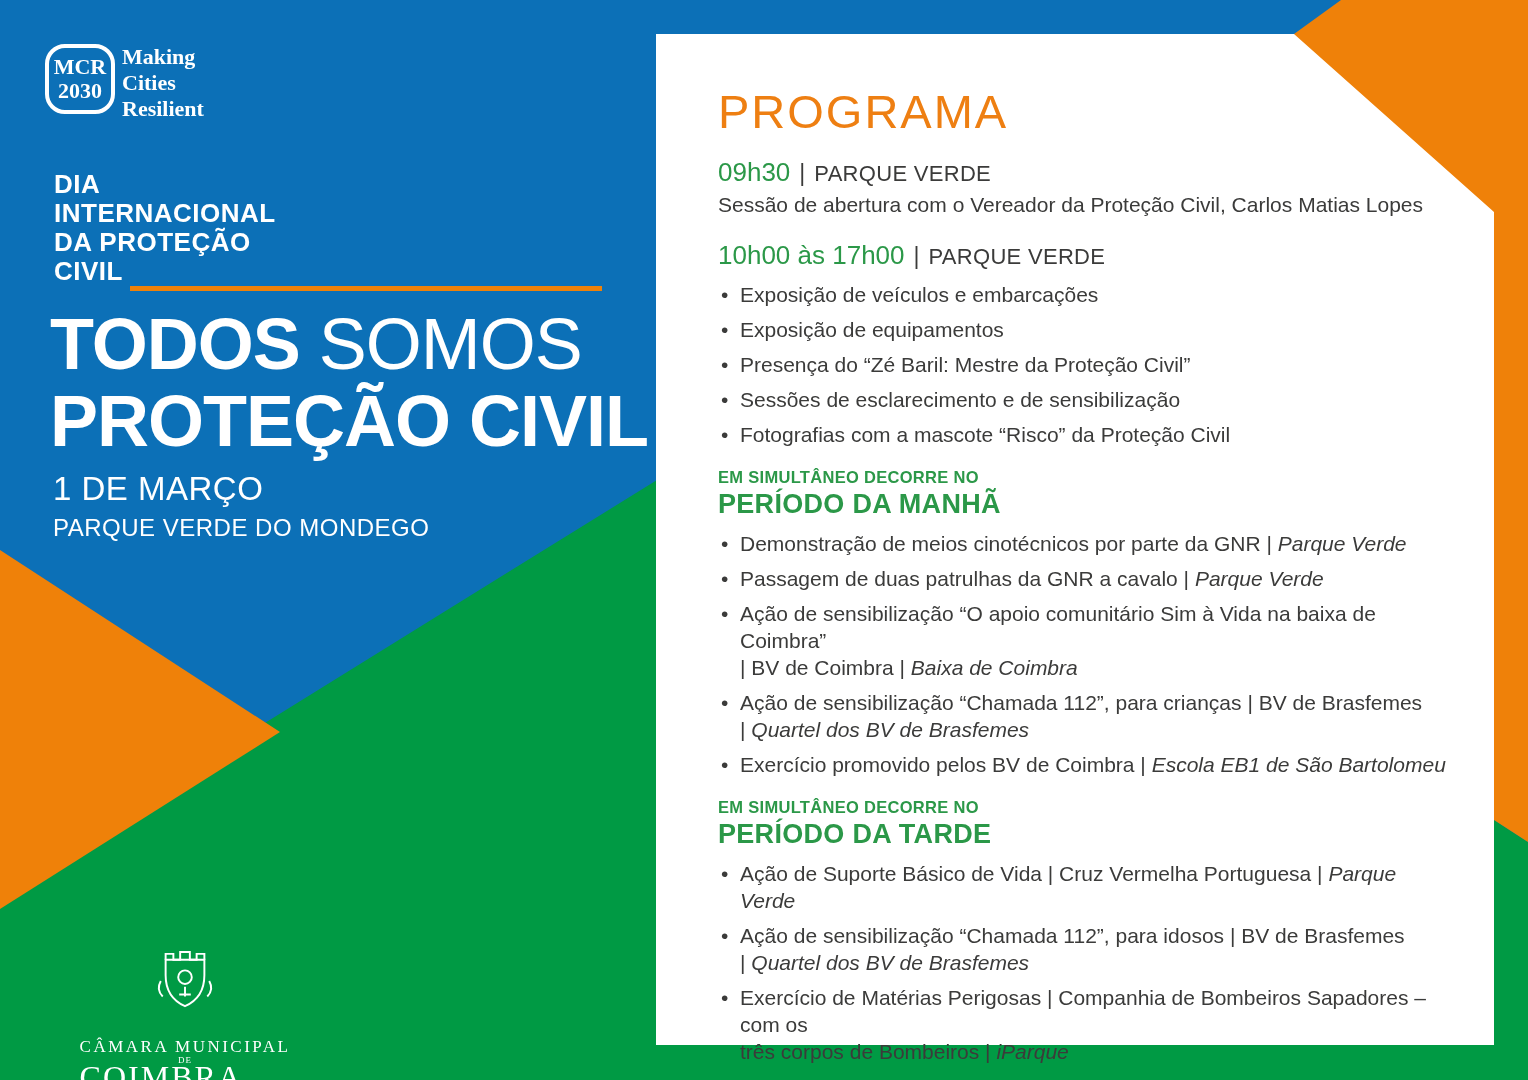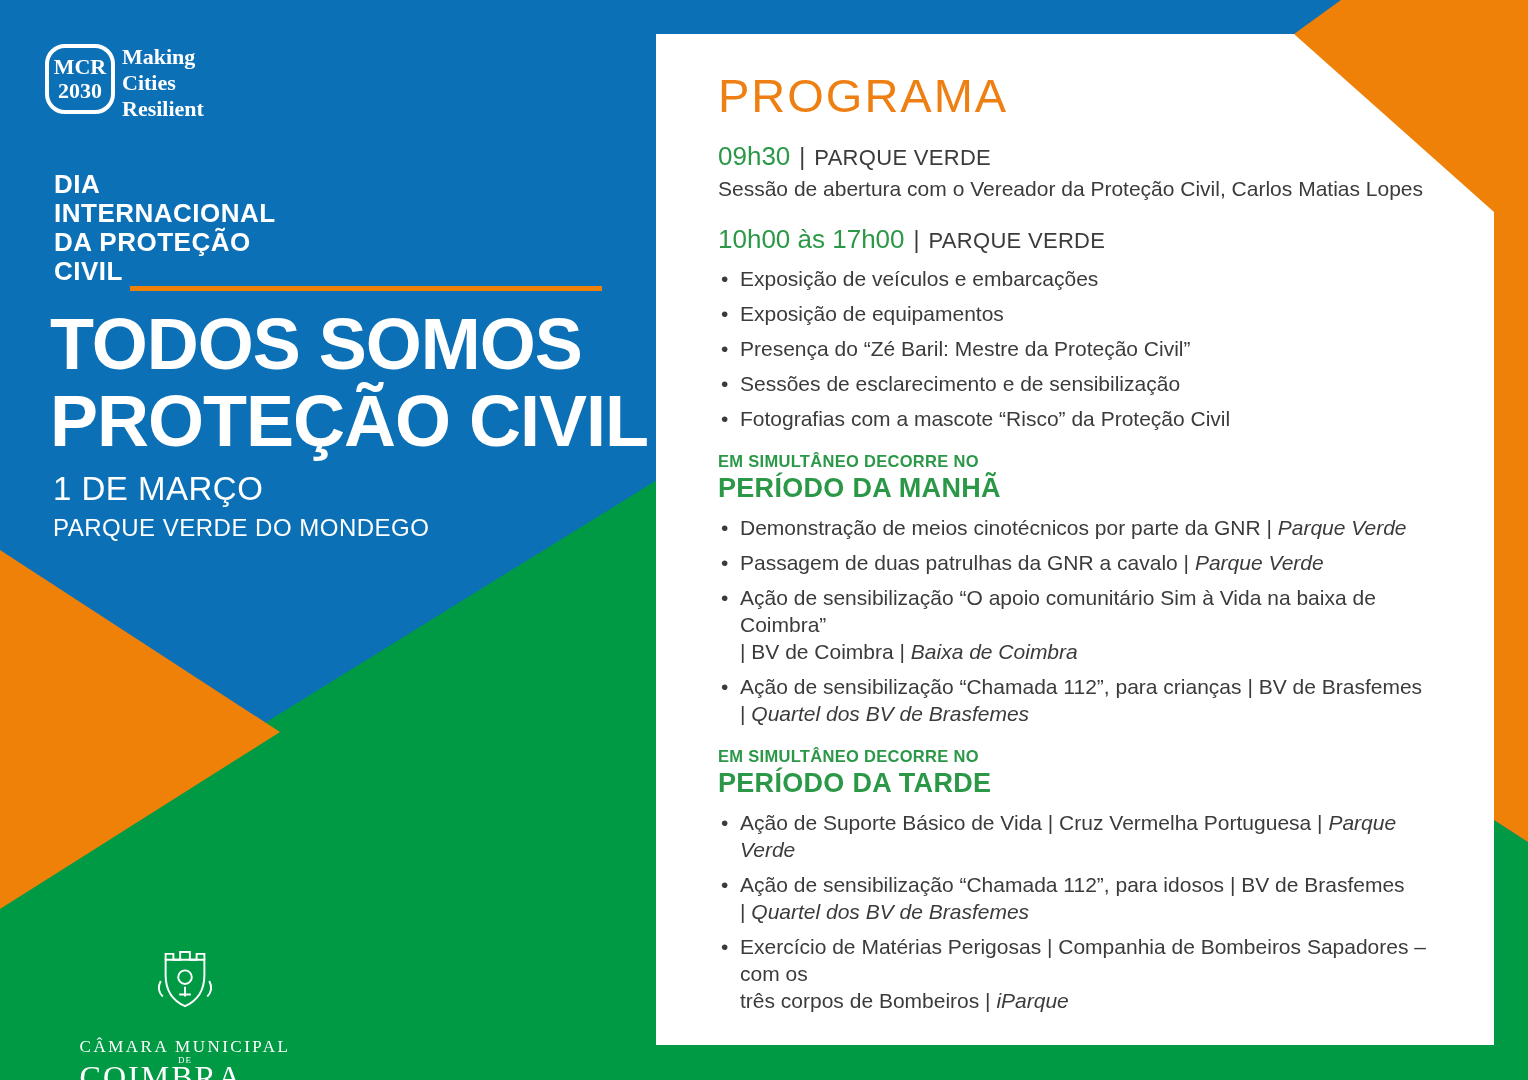--- a/index.html
+++ b/index.html
@@ -9,21 +9,21 @@
     background:var(--blue,#0C70B7);
   }
   svg.bg-shapes,svg.corner-shape{position:absolute;inset:0;width:1528px;height:1080px;pointer-events:none;}
   svg.bg-shapes{z-index:0;}
   svg.corner-shape{z-index:3;}
 
   
   .card{
     position:absolute;left:656px;top:34px;width:838px;height:1011px;
     background:#fff;z-index:1;box-sizing:border-box;
-    padding:34px 45px 0 62px;color:var(--text_dark,#3B3B3A);
+    padding:50px 45px 0 62px;color:var(--text_dark,#3B3B3A);
   }
   .program-title{
     margin:0 0 18px;font-size:47px;font-weight:400;letter-spacing:2px;
     color:var(--program_orange,#EE7F12);
   }
   .slot-line{white-space:nowrap;}
   .time{font-size:26px;font-weight:400;color:var(--text_green,#2B9848);}
   .sep{font-size:23px;font-weight:400;padding:0 9px;color:var(--text_dark,#3B3B3A);}
   .place{font-size:22px;letter-spacing:.3px;color:var(--text_dark,#3B3B3A);}
   .desc{margin:3px 0 0;font-size:21px;line-height:27px;}
@@ -54,21 +54,21 @@
     display:flex;flex-direction:column;align-items:center;justify-content:center;
     font-family:"Liberation Serif",serif;font-weight:700;font-size:22px;line-height:24px;
   }
   .mcr-tag{font-family:"Liberation Serif",serif;font-weight:700;font-size:22px;line-height:26px;}
   .event-title{position:absolute;left:54px;top:170px;font-size:26px;line-height:29px;letter-spacing:.5px;}
   .t-bold{font-weight:700;}
   .t-light{font-weight:700;}
   .rule{position:absolute;left:130px;top:286px;width:472px;height:5px;background:var(--orange,#EF8109);}
   .headline{position:absolute;left:50px;top:306px;font-size:72px;line-height:77px;letter-spacing:-1px;white-space:nowrap;}
   .hb{font-weight:700;}
-  .hl{font-weight:700;}
+  .hl{font-weight:400;}
   .date{position:absolute;left:53px;top:470px;font-size:33px;font-weight:400;letter-spacing:.5px;}
   .venue{position:absolute;left:53px;top:514px;font-size:24px;letter-spacing:.5px;}
 
   
   .footer-logos{position:absolute;left:68px;top:944px;display:flex;align-items:center;gap:20px;flex-direction:column;}
   .cm-text{font-family:"Liberation Serif",serif;line-height:1;}
   .cm-l1{font-size:17px;letter-spacing:2.5px;}
   .cm-de{font-size:9px;text-align:center;margin:1px 0 0;letter-spacing:1px;}
   .cm-l2{font-size:32px;letter-spacing:2px;margin-top:-4px;}
   .badge{margin-left:140px;}
@@ -107,20 +107,21 @@
         </ul>
     </div>
 
     <p class="kicker">EM SIMULTÂNEO DECORRE NO</p>
     <h2 class="period">PERÍODO DA MANHÃ</h2>
     <ul class="bullets">
         <li><span>Demonstração de meios cinotécnicos por parte da GNR | </span><span class="it">Parque Verde</span></li>
         <li><span>Passagem de duas patrulhas da GNR a cavalo | </span><span class="it">Parque Verde</span></li>
         <li><span>Ação de sensibilização “O apoio comunitário Sim à Vida na baixa de Coimbra”</span><br><span>| BV de Coimbra | </span><span class="it">Baixa de Coimbra</span></li>
         <li><span>Ação de sensibilização “Chamada 112”, para crianças | BV de Brasfemes</span><br><span>| </span><span class="it">Quartel dos BV de Brasfemes</span></li>
+        <li><span>Exercício promovido pelos BV de Coimbra | </span><span class="it">Escola EB1 de São Bartolomeu</span></li>
       </ul>
 
     <p class="kicker">EM SIMULTÂNEO DECORRE NO</p>
     <h2 class="period">PERÍODO DA TARDE</h2>
     <ul class="bullets">
         <li><span>Ação de Suporte Básico de Vida | Cruz Vermelha Portuguesa | </span><span class="it">Parque Verde</span></li>
         <li><span>Ação de sensibilização “Chamada 112”, para idosos | BV de Brasfemes</span><br><span>| </span><span class="it">Quartel dos BV de Brasfemes</span></li>
         <li><span>Exercício de Matérias Perigosas | Companhia de Bombeiros Sapadores – com os</span><br><span>três corpos de Bombeiros | </span><span class="it">iParque</span></li>
       </ul>
   </div>

